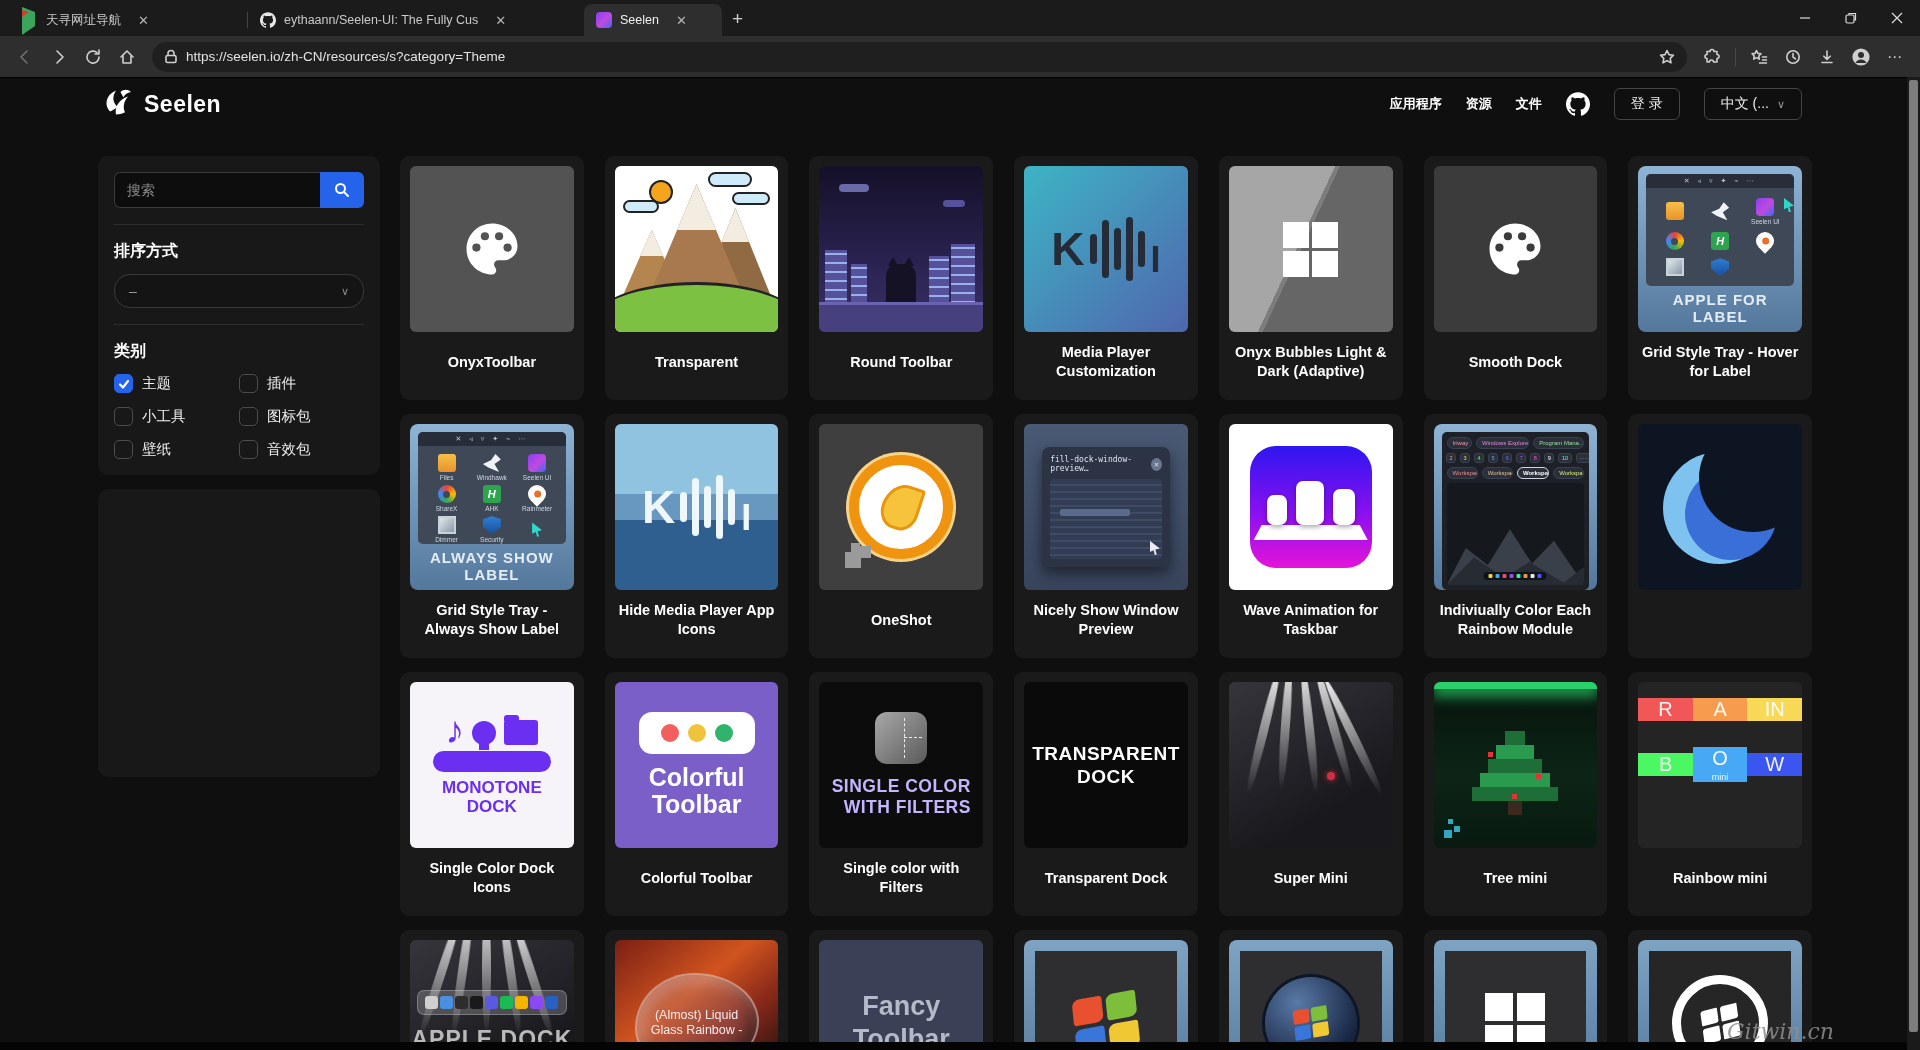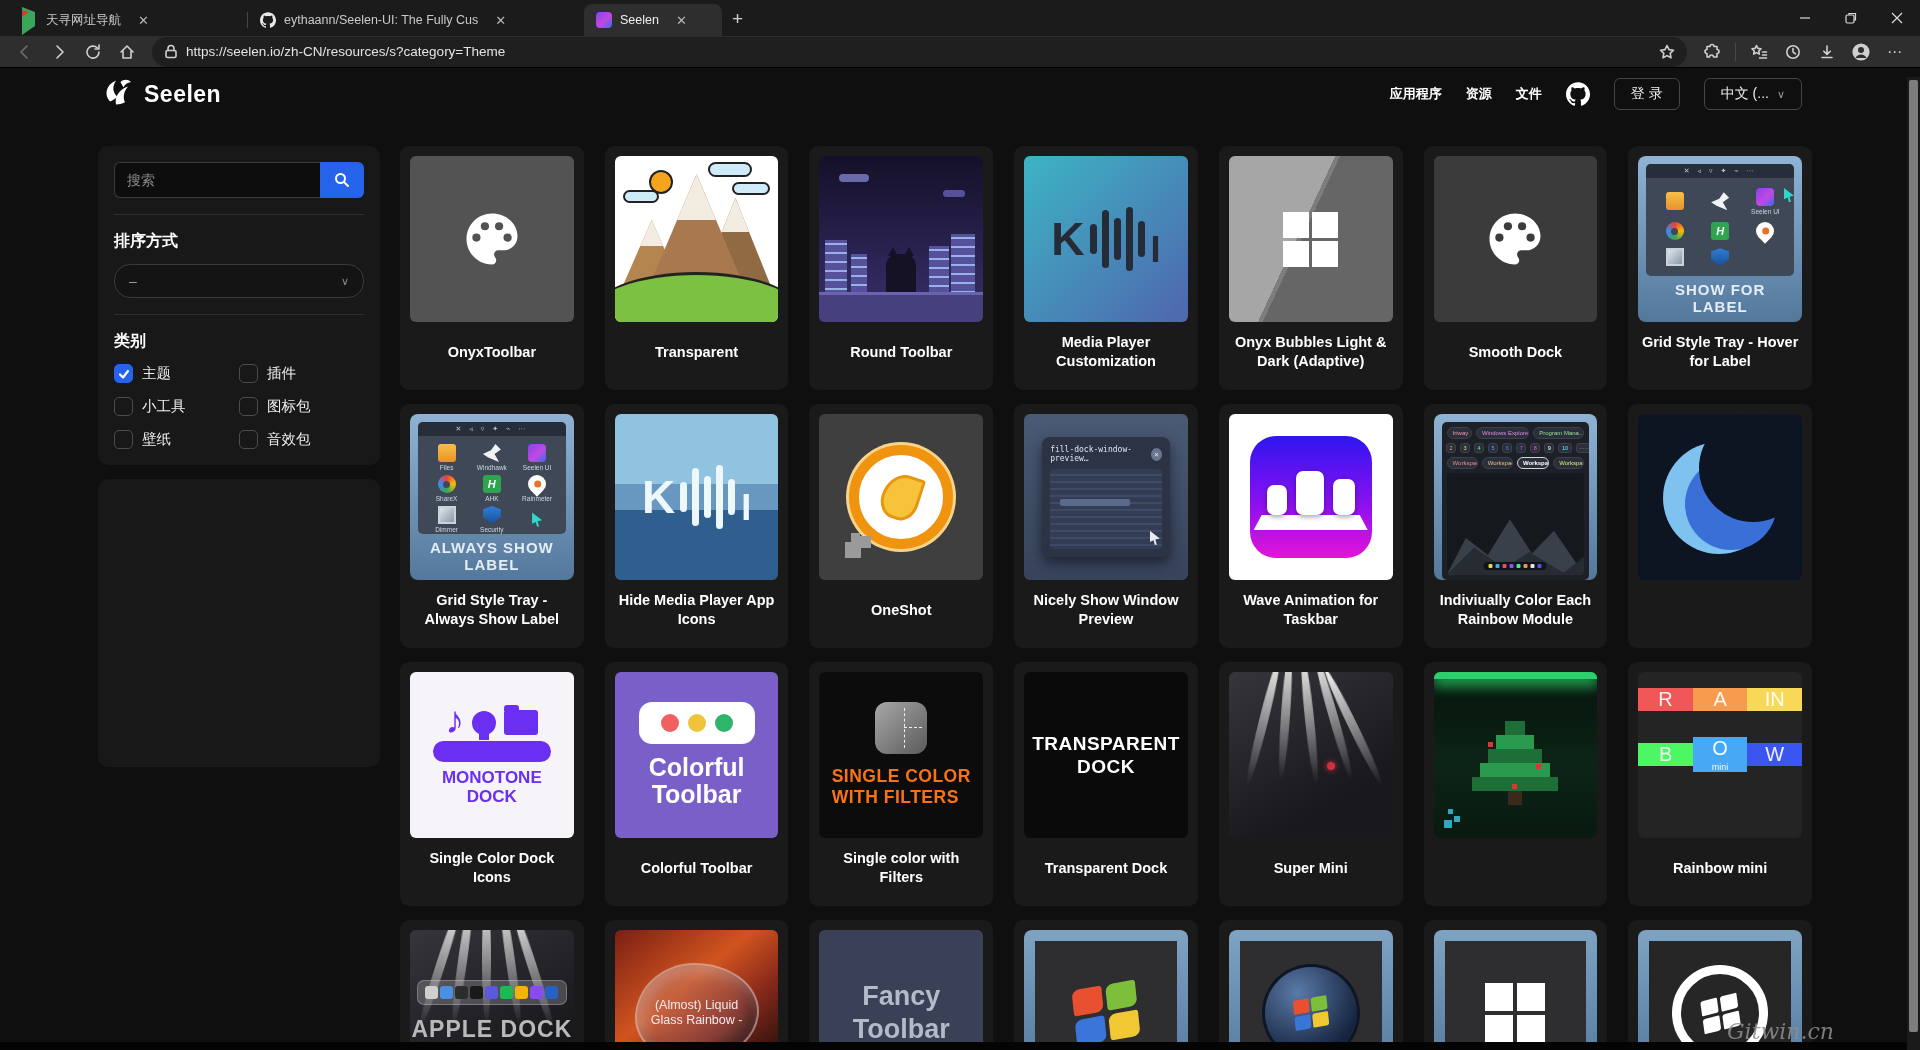--- a/index.html
+++ b/index.html
@@ -16,21 +16,21 @@
   .tab .closex{color:#b5b5b5;font-size:13px;padding:1px 5px;border-radius:4px;margin-left:4px;}
   .favicon{width:16px;height:16px;flex:0 0 auto;}
   .fav-tx{width:0;height:0;border-left:13px solid #3ba55c;border-top:5px solid transparent;
     border-bottom:9px solid transparent;position:relative;}
   .fav-tx:after{content:"";position:absolute;left:-13px;top:-2px;border-left:7px solid #d04030;
     border-top:2px solid transparent;border-bottom:5px solid transparent;}
   .fav-seelen{border-radius:4px;background:linear-gradient(135deg,#8a3ff0,#c04ae0 55%,#3a6af0);}
   .newtab{color:#cfcfcf;font-size:19px;padding:2px 10px 6px;}
   .wincontrols{margin-left:auto;display:flex;height:36px;}
   .winbtn{width:46px;display:flex;align-items:center;justify-content:center;color:#dcdcdc;}
-  .toolbar{height:32px;background:#2e2e2e;display:flex;align-items:center;padding:0 10px;gap:4px;
+  .toolbar{height:42px;background:#2e2e2e;display:flex;align-items:center;padding:0 10px;gap:4px;
     border-bottom:1px solid #000;}
   .navbtn{width:30px;height:30px;border-radius:6px;display:flex;align-items:center;justify-content:center;}
   .urlpill{flex:1;height:30px;background:#1f1f1f;border-radius:15px;display:flex;align-items:center;
     padding:0 12px;gap:8px;margin:0 6px;}
   .urltext{color:#e3e3e3;font-size:13.5px;flex:1;white-space:nowrap;overflow:hidden;}
   .tool-ic{stroke:#cfcfcf;stroke-width:1.6;fill:none;stroke-linecap:round;stroke-linejoin:round;}
   .dim .tool-ic{stroke:#6f6f6f;}
   .vdiv{width:1px;height:18px;background:#4a4a4a;margin:0 4px;}
   
   .site{height:974px;background:#0f0f0f;position:relative;overflow:hidden;}
@@ -211,22 +211,22 @@
   .art-colorful-toolbar .artwrap{background:#7b5fc8;flex-direction:column;gap:10px;}
   .ctpill{width:116px;height:42px;border-radius:13px;background:#fff;display:flex;align-items:center;
     justify-content:center;gap:9px;}
   .ctpill i{width:18px;height:18px;border-radius:50%;display:block;}
   .cttext{color:#fff;font-weight:700;font-size:25px;line-height:27px;text-align:center;width:110px;}
   .art-single-color-filters .artwrap{background:#0c0c0c;flex-direction:column;gap:12px;}
   .scfsq{width:52px;height:52px;border-radius:12px;background:linear-gradient(135deg,#a8a8a8,#5a5a5a);
     position:relative;}
   .scfsq:before{content:"";position:absolute;left:55%;top:6px;bottom:6px;border-left:1.5px dashed #eee;}
   .scfsq:after{content:"";position:absolute;top:48%;left:55%;right:5px;border-top:1.5px dashed #eee;}
-  .scftext{color:#f97316;font-weight:800;font-size:17.5px;line-height:21px;letter-spacing:.5px;
-    text-align:left;}
+  .scftext{color:#c4b5fd;font-weight:800;font-size:17.5px;line-height:21px;letter-spacing:.5px;
+    text-align:right;}
   .art-transparent-dock .artwrap{background:#0a0a0a;}
   .tdtext{color:#fff;font-weight:800;font-size:19px;line-height:23px;letter-spacing:.5px;text-align:center;}
   
   .appledock{position:absolute;left:50%;top:50px;transform:translateX(-50%);width:150px;height:25px;
     border-radius:7px;background:rgba(190,190,195,.28);border:1px solid rgba(255,255,255,.25);
     display:flex;align-items:center;justify-content:center;gap:2px;}
   .appledock i{width:13px;height:13px;border-radius:3px;display:block;}
   .applecap{position:absolute;left:0;right:0;top:86px;text-align:center;color:#b9b9b9;
     font-weight:800;font-size:23px;letter-spacing:1px;}
   .art-liquid-glass .artwrap{background:linear-gradient(140deg,#7a1f14,#d1541f 38%,#8a2a1a 60%,#1c0d0a 90%);}
@@ -586,21 +586,21 @@
                       </i>
                     </span>
                     <span class="tray-cell">
                       <i class="ic dim"></i>
                     </span>
                     <span class="tray-cell">
                       <i class="ic shield"></i>
                     </span>
                   </div>
                 </div>
-                <div class="tray-cap">SHOW FOR LABEL</div>
+                <div class="tray-cap">APPLE FOR LABEL</div>
               </div>
             </div>
           </div>
           <div class="card-title">Grid Style Tray - Hover for Label</div>
         </div>
         <div class="card">
           <div class="thumb art-tray-labels">
             <div class="artwrap">
               <div class="trayframe">
                 <div class="tray-inner">
@@ -847,20 +847,21 @@
                 <span class="trunk"></span>
               </div>
               <span class="tdot" style="left:54px;top:70px"></span>
               <span class="tdot" style="left:102px;top:92px"></span>
               <span class="tdot" style="left:78px;top:112px"></span>
               <span class="tpix" style="left:10px;bottom:10px;width:8px;height:8px"></span>
               <span class="tpix" style="left:20px;bottom:16px;width:6px;height:6px"></span>
               <span class="tpix" style="left:14px;bottom:24px;width:5px;height:5px"></span>
             </div>
           </div>
+          <div class="card-title">Tree mini</div>
         </div>
         <div class="card">
           <div class="thumb art-rainbow-grid">
             <div class="artwrap">
               <span class="rbcell" style="background:#f25757">
                 <span>R</span>
               </span>
               <span class="rbcell" style="background:#f79c4f">
                 <span>A</span>
               </span>

